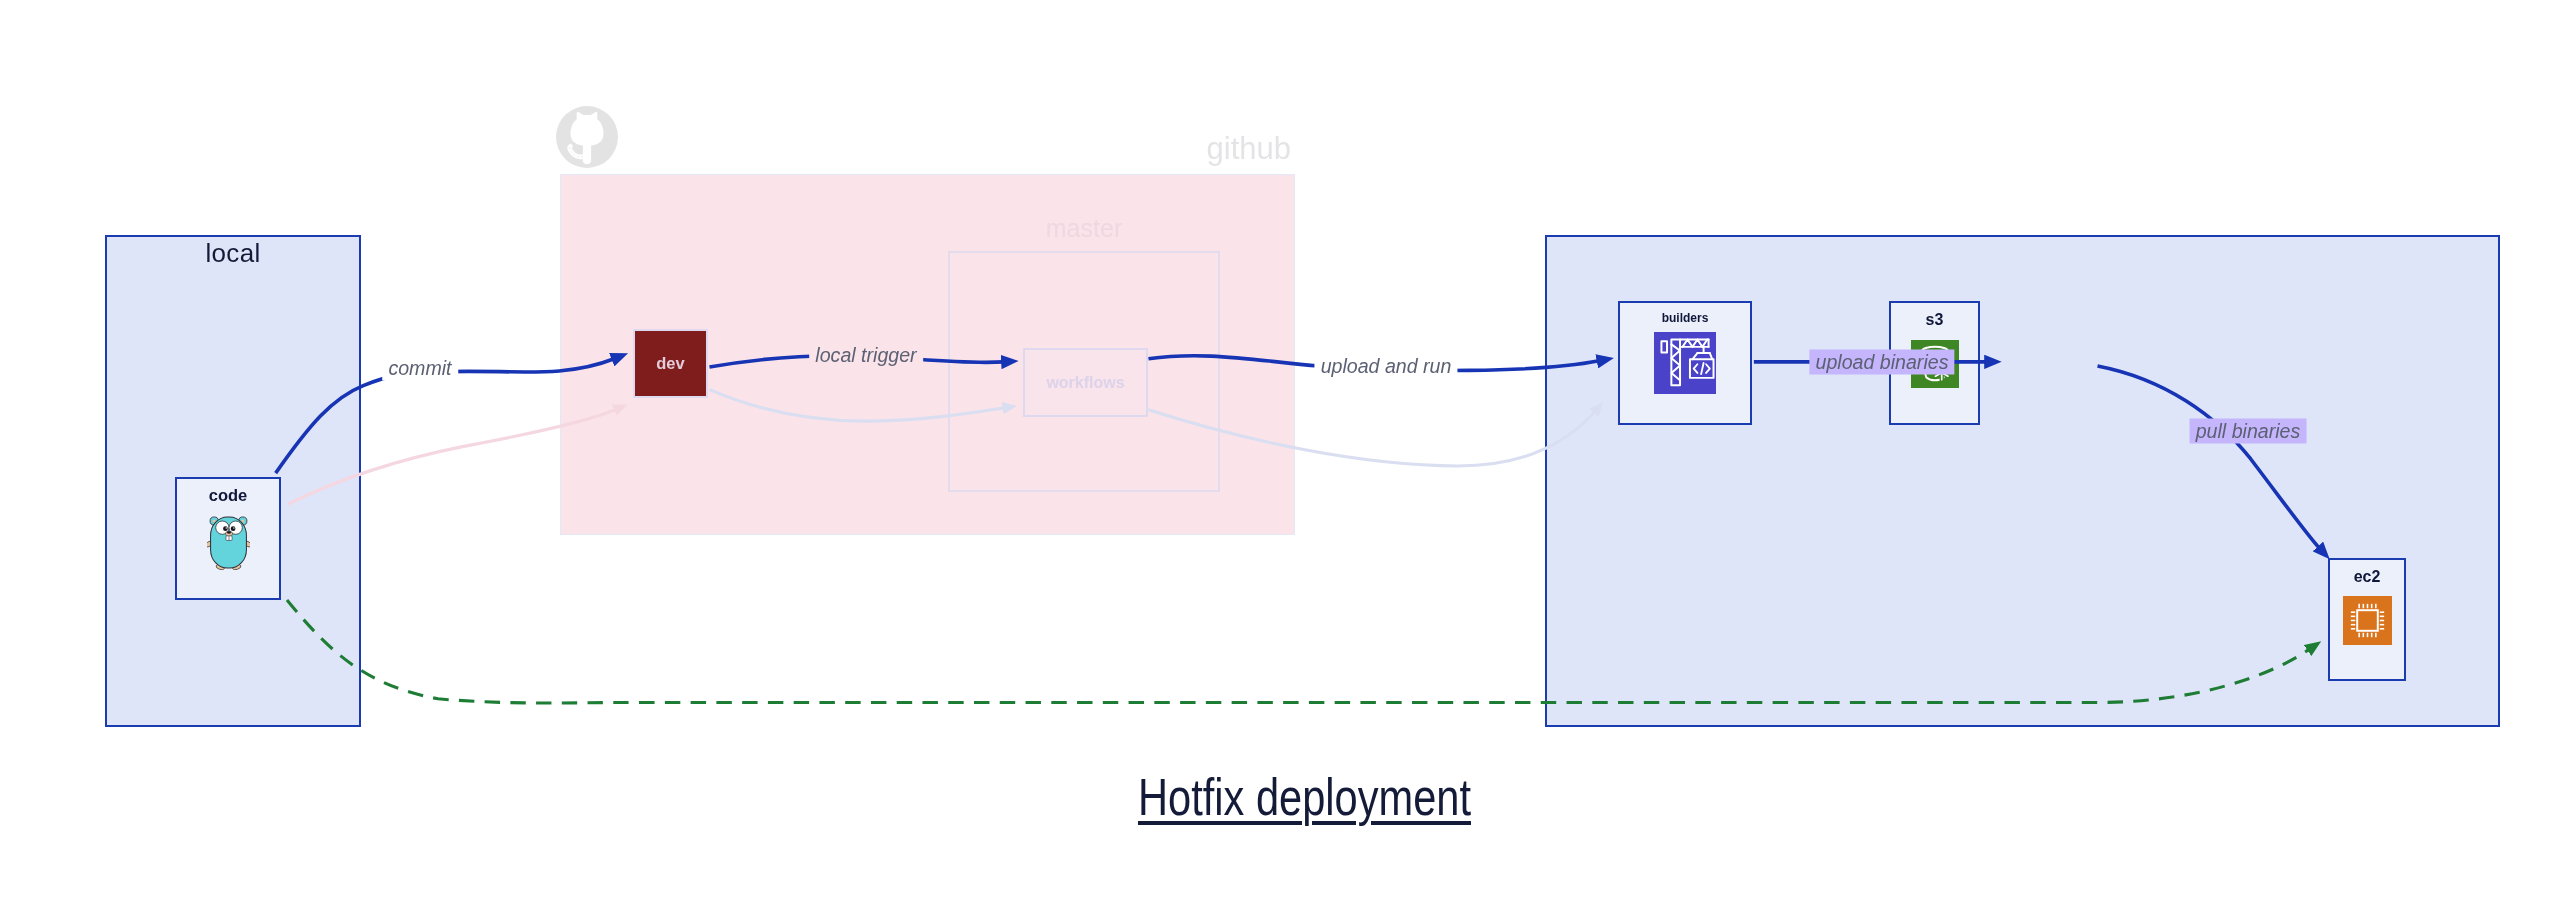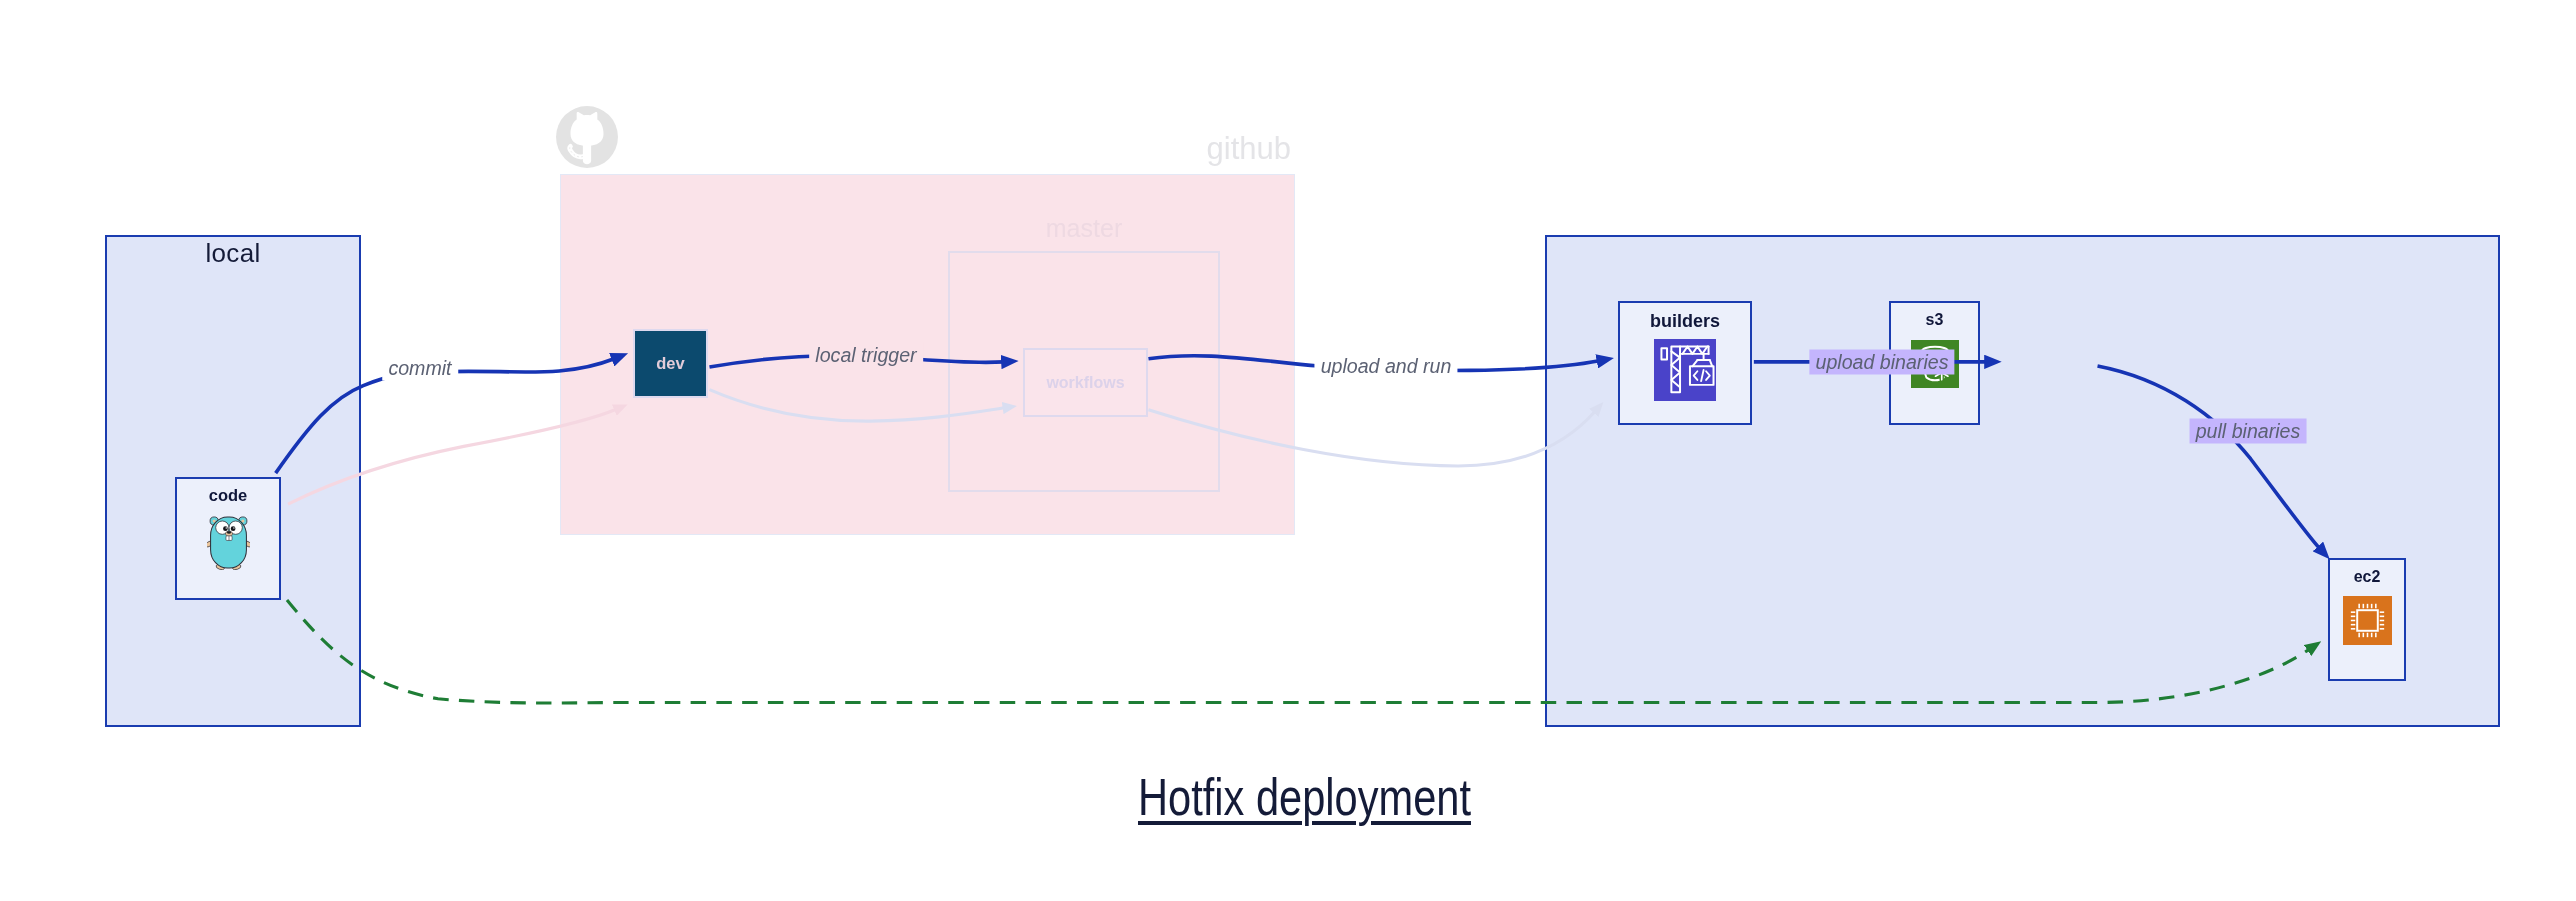--- a/index.html
+++ b/index.html
@@ -64,21 +64,21 @@
     z-index: 3;
     display: flex;
     flex-direction: column;
     align-items: center;
   }
   .node-strong {
     background: #ecf0fb;
     border: 2.6px solid #1a3cb0;
   }
   .node-faded {
-    background: #0c4a6e;
+    background: #7f1d1d;
     border: 2.1px solid #ded9ee;
     justify-content: center;
   }
   .node-label {
     font-weight: 700;
     font-size: 16.5px;
     color: #10173a;
     margin-top: 7.2px;
   }
   .node-label-faded {
@@ -181,21 +181,21 @@
     <div class="node-label-faded">dev</div>
   </div>
 
   <div class="node node-faded" style="left:1023px; top:348px; width:125px; height:69px; background:#fae4eb;">
     <div class="node-label-faded lav">workflows</div>
   </div>
 
   <div class="region-box region-aws" style="left:1545px; top:235px; width:955px; height:492px;"></div>
 
   <div class="node node-strong" style="left:1618px; top:301px; width:134px; height:124px;">
-    <div class="node-label" style="font-size:18px; margin-top:8.2px;">builders</div>
+    <div class="node-label" style="font-size:12px; margin-top:8.2px;">builders</div>
     <svg class="node-icon" style="margin-top:7.2px;" width="62" height="62" viewBox="0 0 100 100">
       <rect x="0" y="0" width="100" height="100" fill="#4a43c9"></rect>
       <g stroke="#ffffff" stroke-width="3.2" fill="none" stroke-linejoin="round" stroke-linecap="round">
         <rect x="12" y="15" width="9" height="18"></rect>
         <rect x="28" y="12" width="14" height="74"></rect>
         <polyline points="28,20 42,30 28,42 42,54 28,66 42,78"></polyline>
         <line x1="42" y1="12" x2="88" y2="12"></line>
         <line x1="42" y1="24" x2="88" y2="24"></line>
         <polyline points="46,24 54,12 62,24 70,12 78,24 86,12"></polyline>
         <line x1="88" y1="12" x2="88" y2="24"></line>

